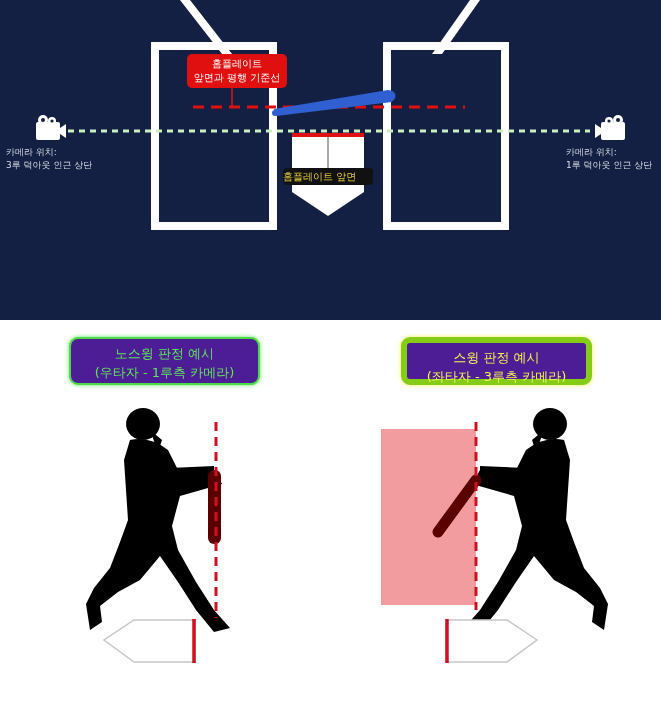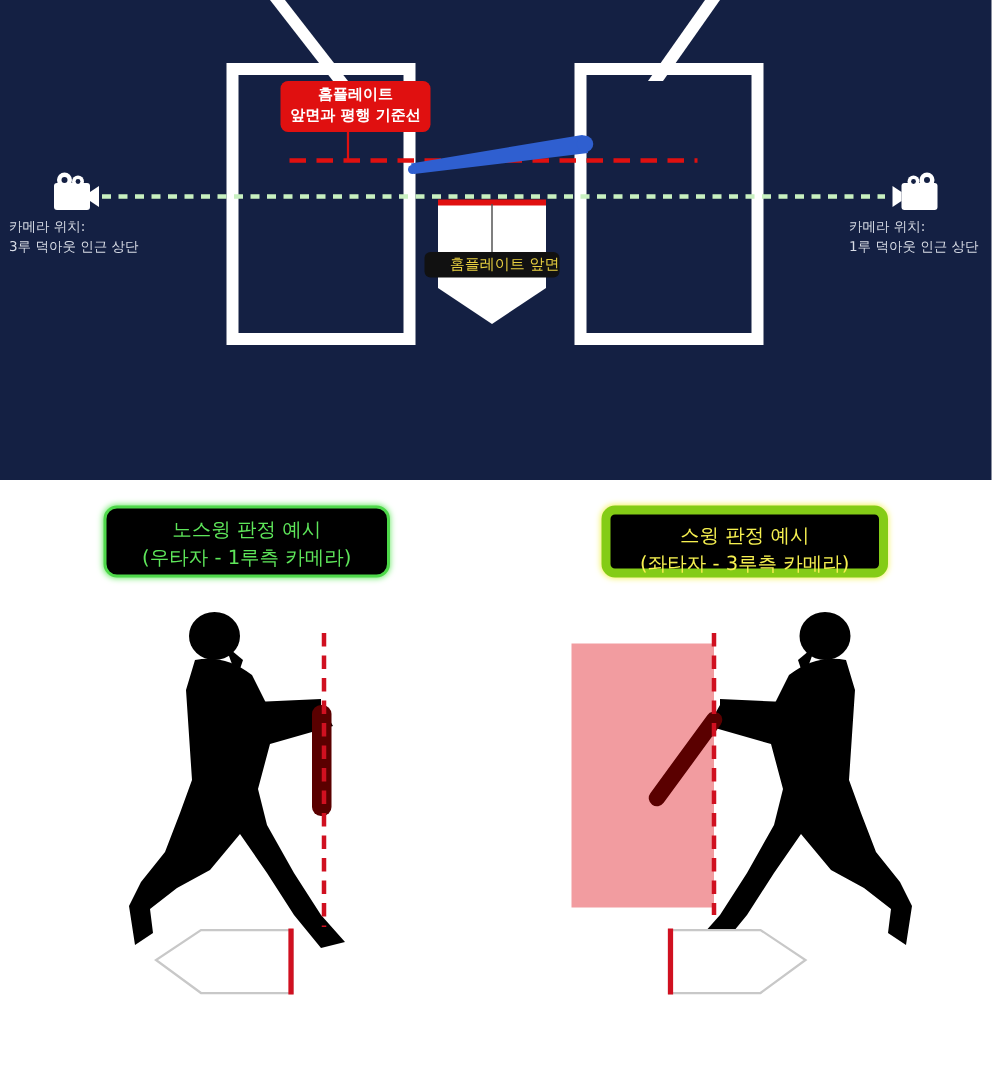--- a/index.html
+++ b/index.html
@@ -1,22 +1,22 @@
 <!DOCTYPE html>
 <html><head>
 <meta charset="utf-8">
 <style>
   html, body { margin: 0; padding: 0; background: #ffffff; }
   body { width: 661px; height: 717px; position: relative; overflow: hidden; font-family: "DejaVu Sans", "Liberation Sans", sans-serif; }
   .top-panel { position: absolute; left: 0; top: 0; width: 661px; height: 320px; background: #142043; }
   .abs { position: absolute; }
   .cam-label { position: absolute; color: #d8dce6; font-size: 9px; line-height: 13px; text-align: left; white-space: nowrap; }
-  .red-callout { position: absolute; left: 187px; top: 54px; width: 100px; height: 34px; background: #e01010; border-radius: 5px; color: #fff; font-size: 10px; line-height: 14px; text-align: center; padding-top: 3px; box-sizing: border-box; font-weight: bold; }
-  .hp-label { position: absolute; left: 283px; top: 168px; width: 90px; height: 17px; background: #111; border-radius: 4px; color: #e8d040; font-size: 10px; line-height: 17px; text-align: right; }
-  .badge { position: absolute; height: 48px; border-radius: 9px; background: #000000; font-size: 13px; line-height: 19px; text-align: center; box-sizing: border-box; padding-top: 5px; }
+  .red-callout { position: absolute; left: 187px; top: 54px; width: 100px; height: 34px; background: #e01010; border-radius: 5px; color: #fff; font-size: 10px; line-height: 14px; text-align: center; padding-top: 3px; box-sizing: border-box; }
+  .hp-label { position: absolute; left: 283px; top: 168px; width: 90px; height: 17px; background: #111; border-radius: 4px; color: #e8d040; font-size: 10px; line-height: 17px; text-align: left; }
+  .badge { position: absolute; height: 48px; border-radius: 9px; background: #4c1d95; font-size: 13px; line-height: 19px; text-align: center; box-sizing: border-box; padding-top: 5px; }
   .badge.green { left: 69px; top: 337px; width: 191px; border: 2px solid #4ed84a; color: #5ee65a; box-shadow: 0 0 4px #5ee65a; }
   .badge.yellow { left: 401px; top: 337px; width: 191px; border: 6px solid #84cc16; color: #f6f050; box-shadow: 0 0 4px #f2f04a; }
 </style>
 </head>
 <body>
 
 <div class="top-panel">
   <svg class="abs" style="left:0;top:0" width="661" height="320">
 
     <polygon points="180,0 190,0 232,54 222,54" fill="#fff"></polygon>

